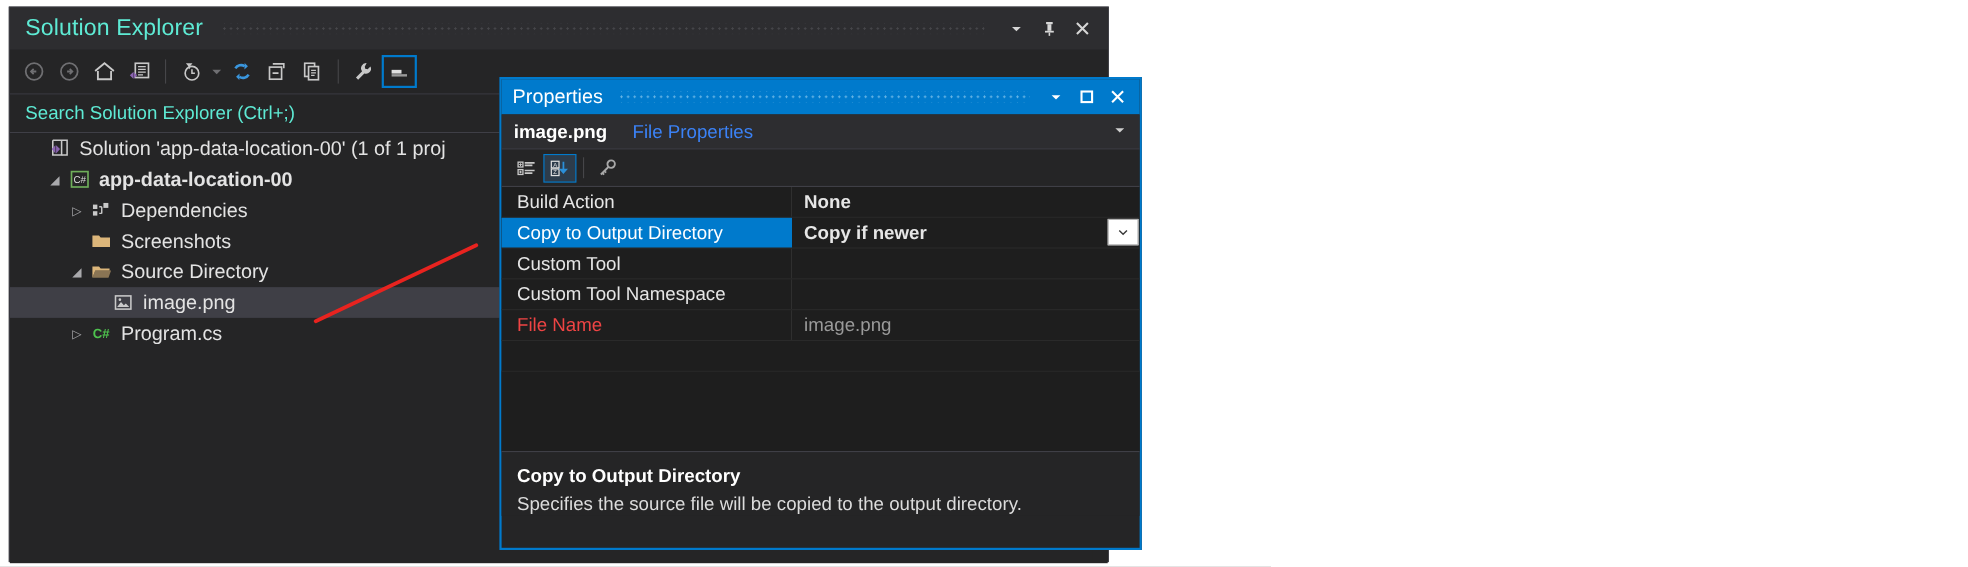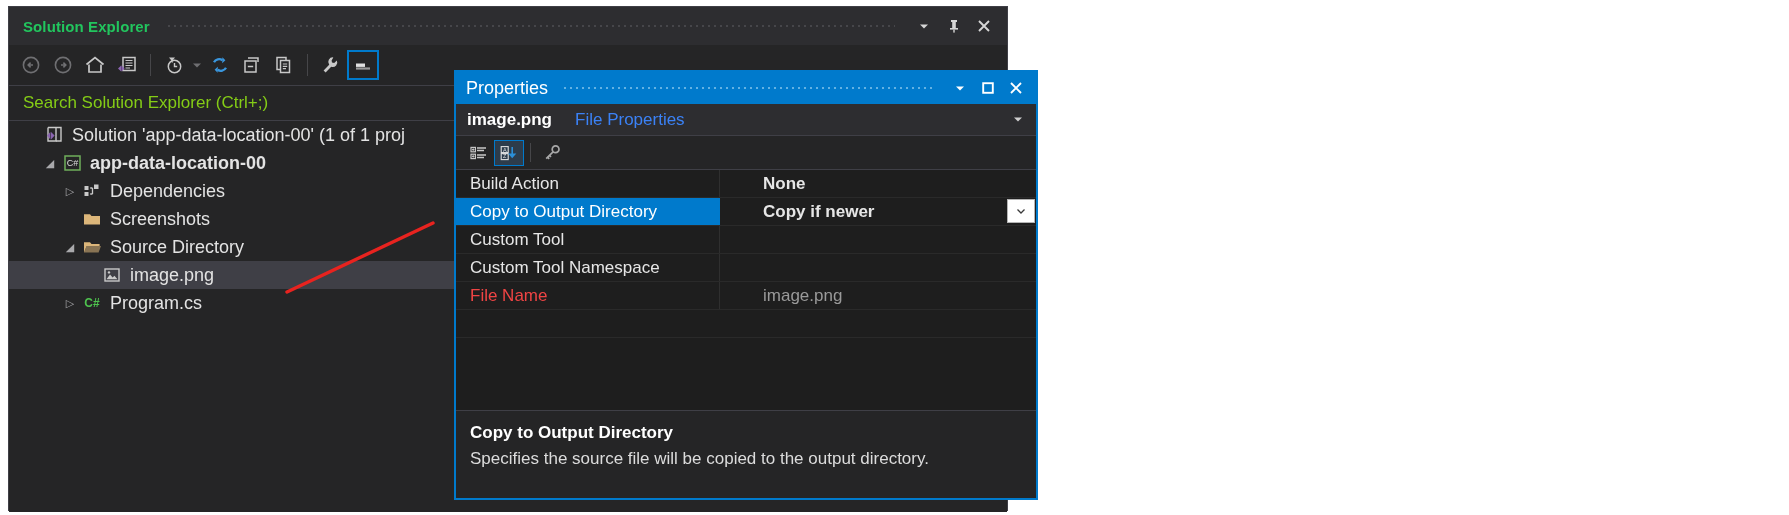--- a/index.html
+++ b/index.html
@@ -5,21 +5,21 @@
   html,body{margin:0;padding:0;background:#ffffff;}
   body{width:1789px;height:515px;overflow:hidden;font-family:"Liberation Sans",sans-serif;}
 
   .screen{position:relative;width:1789px;height:515px;background:#ffffff;}
 
   
   .sln-window{position:absolute;left:8px;top:6px;width:1000px;height:505px;
     background:#252526;border:1px solid #3f3f46;box-sizing:border-box;}
 
   .sln-titlebar{position:relative;height:38px;background:#2d2d30;display:flex;align-items:center;}
-  .sln-title{color:#22c55e;font-size:15px;padding-left:14px;letter-spacing:.1px;white-space:nowrap;font-weight:bold;}
+  .sln-title{color:#5eead4;font-size:21px;padding-left:14px;letter-spacing:.1px;white-space:nowrap;}
   .titlebar-grip{flex:1;height:10px;margin:0 14px 0 16px;
     background-image:radial-gradient(circle,#46464a 0.9px,transparent 1px);
     background-size:6px 6px;background-position:0 2px;}
   .tb-btn{width:30px;height:30px;display:flex;align-items:center;justify-content:center;
     color:#d6d6d6;cursor:default;}
   .tb-btn svg{display:block;}
   .tb-btn:last-child{margin-right:8px;}
 
   
   .sln-toolbar{height:40px;background:#252526;display:flex;align-items:center;padding:0 6px;
@@ -27,21 +27,21 @@
   .tool{width:32px;height:30px;display:flex;align-items:center;justify-content:center;color:#c8c8c8;}
   .tool.dim{color:#6f6f72;}
   .tool.blue{color:#3a96dd;}
   .tool.caret{width:14px;}
   .sep{width:1px;height:22px;background:#464649;margin:0 7px;}
   .tool.selected{border:2px solid #007acc;box-sizing:border-box;background:#252526;}
 
   
   .sln-search{height:34px;background:#252526;border-bottom:1px solid #3f3f46;
     display:flex;align-items:center;padding-left:14px;}
-  .sln-search .ph{color:#84cc16;font-size:17px;}
+  .sln-search .ph{color:#5eead4;font-size:17px;}
 
   
   .tree{position:relative;background:#252526;height:calc(100% - 112px);overflow:hidden;}
   .row{height:28px;display:flex;align-items:center;white-space:nowrap;font-size:18px;color:#e3e3e3;}
   .row.selected{background:#3f3f46;}
   .twisty{width:18px;display:flex;align-items:center;justify-content:center;color:#a9a9ac;font-size:11px;}
   .ico{width:26px;height:20px;display:flex;align-items:center;justify-content:center;margin-right:5px;}
   .row .lbl{color:#e3e3e3;}
   .row .lbl.bold{font-weight:bold;}
 
@@ -67,21 +67,21 @@
   .props-objcaret{margin-left:auto;margin-right:12px;color:#cfcfcf;}
 
   .props-toolbar{height:33px;background:#252526;display:flex;align-items:center;
     padding-left:8px;border-bottom:1px solid #3f3f46;}
   .ptool{width:30px;height:26px;display:flex;align-items:center;justify-content:center;color:#c8c8c8;}
   .ptool.sel{border:1px solid #007acc;box-sizing:border-box;background:#2d3c4b;}
   .psep{width:1px;height:19px;background:#464649;margin:0 6px;}
 
   
   .grid{background:#1e1e1e;}
-  .grow{height:27px;display:flex;align-items:center;border-bottom:1px solid #2a2a2a;position:relative;gap:32px;}
+  .grow{height:27px;display:flex;align-items:center;border-bottom:1px solid #2a2a2a;position:relative;}
   .gname{width:264px;box-sizing:border-box;padding-left:14px;font-size:17px;color:#e6e6e6;
     border-right:1px solid #2f2f2f;height:100%;display:flex;align-items:center;white-space:nowrap;overflow:hidden;}
   .gval{flex:1;box-sizing:border-box;padding-left:11px;font-size:17px;color:#e6e6e6;font-weight:bold;
     height:100%;display:flex;align-items:center;white-space:nowrap;overflow:hidden;}
   .grow.selected .gname{background:#007acc;color:#ffffff;border-right:none;}
   .grow.readonly .gname{color:#ef4444;}
   .grow.readonly .gval{color:#9a9a9a;font-weight:normal;}
   .dropbtn{position:absolute;right:1px;top:1px;width:28px;height:24px;background:#ffffff;
     border:1px solid #b4b4b4;box-sizing:border-box;display:flex;align-items:center;justify-content:center;}
 

